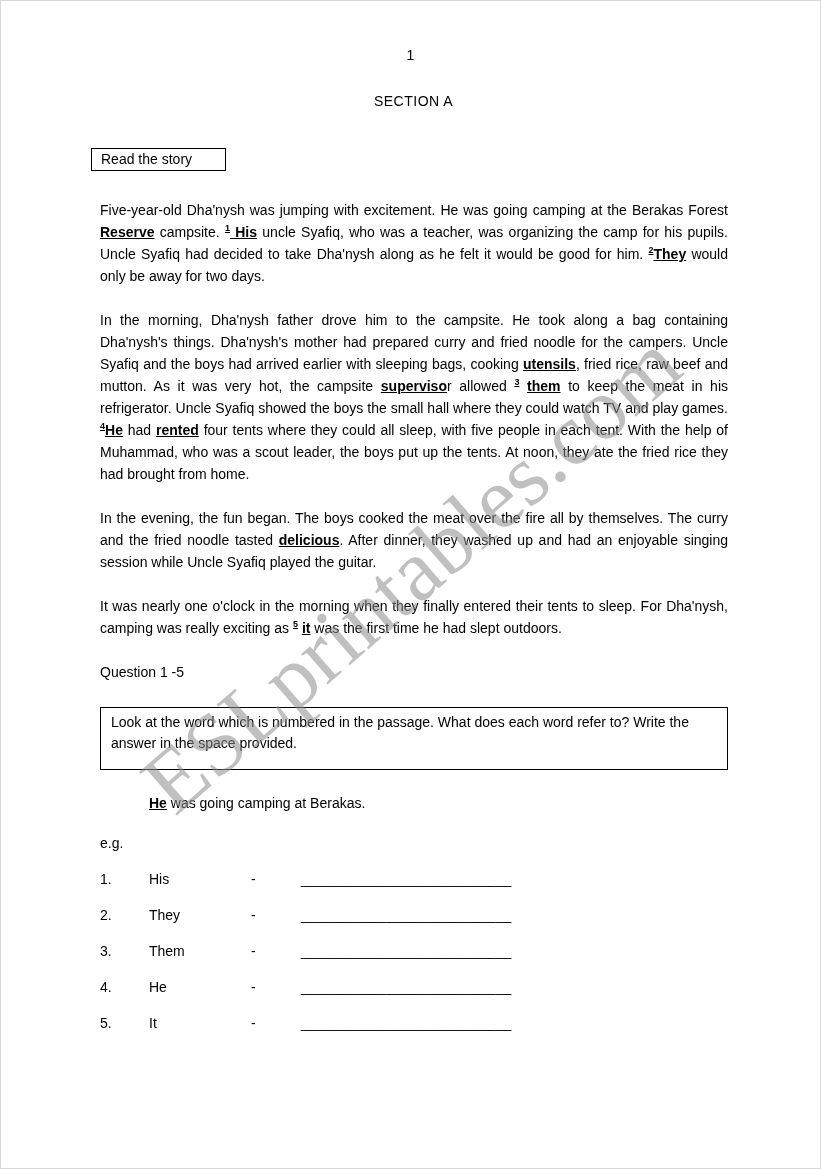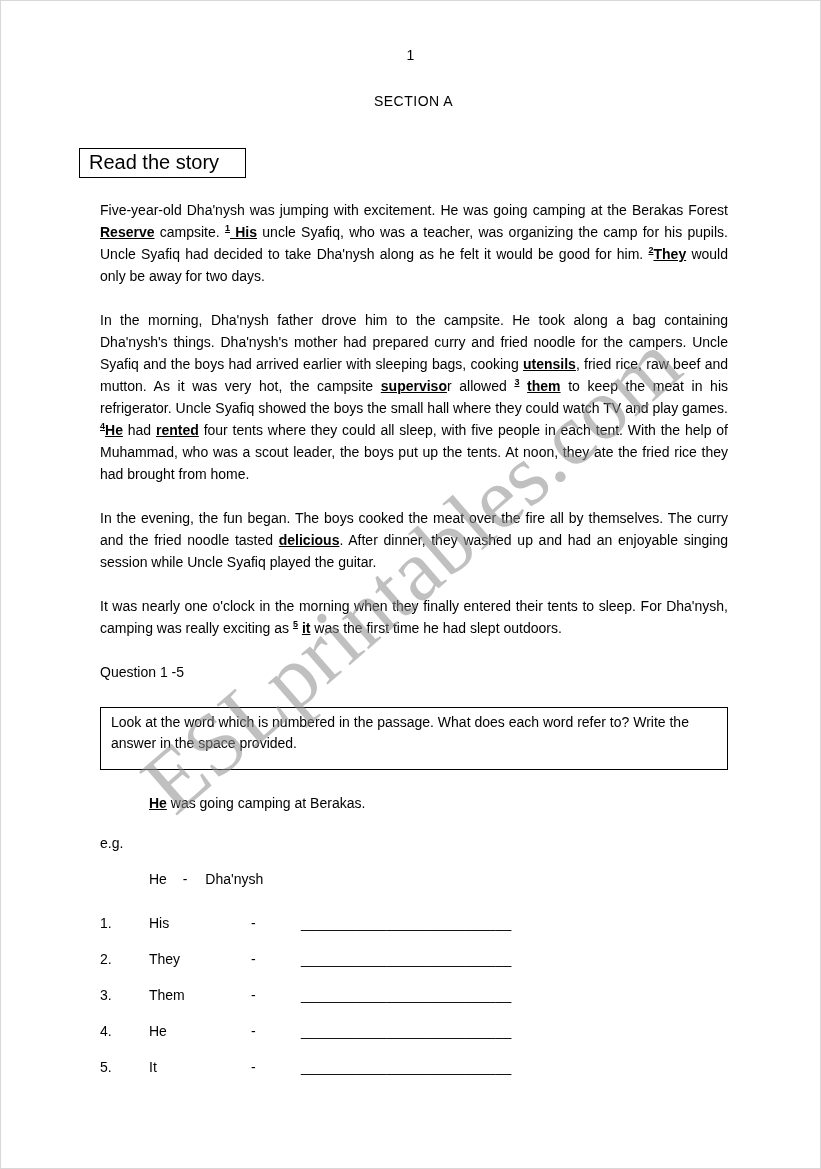--- a/index.html
+++ b/index.html
@@ -8,22 +8,22 @@
     width:821px; height:1169px; position:relative; overflow:hidden;
     font-family:"Liberation Sans","DejaVu Sans",sans-serif;
     color:#000; font-size:14px;
   }
   .page { position:absolute; inset:0; border:1px solid #d8d8d8; background:#fff; }
 
   .page-number { position:absolute; top:46px; left:0; right:0; text-align:center; font-size:14px; }
   .section-title { position:absolute; top:92px; left:6px; right:0; text-align:center; font-size:14px; letter-spacing:0.5px; }
 
   .read-box {
-    position:absolute; top:147px; left:78px;
-    border:1px solid #000; padding:2px 26px 3px 9px; font-size:20px;
+    position:absolute; top:147px; left:90px;
+    border:1px solid #000; padding:2px 33px 3px 9px; font-size:14px;
   }
 
   .content { position:absolute; top:198px; left:99px; width:628px; line-height:22px; }
 
   .story p { text-align:justify; margin-bottom:22px; }
   sup { font-size:9px; vertical-align:super; line-height:0; font-weight:bold; }
   .b { font-weight:bold;text-decoration:underline; }
 
   .question-label { margin:2px 0 24px 0; }
 
@@ -83,25 +83,20 @@
 
     <div class="instruction-box">
       <span>Look at the word which is numbered in the passage. What does each word refer to? Write the answer in the space provided.</span>
     </div>
 
     <div class="example-row">
       <span class="eg-prefix">e.g.</span>
       <span><span class="b">He</span><span> was going camping at Berakas.</span></span>
     </div>
 
-    <div class="example-answer">
-      <span class="ea-word">He</span>
-      <span class="ea-dash">-</span>
-      <span class="ea-ans">Dha'nysh</span>
-    </div>
 
     <div id="question-list">
         <div class="q-row">
           <span class="q-num">1.</span>
           <span class="q-word">His</span>
           <span class="q-dash">-</span>
           <span class="q-blank">___________________________</span>
         </div>
         <div class="q-row">
           <span class="q-num">2.</span>

